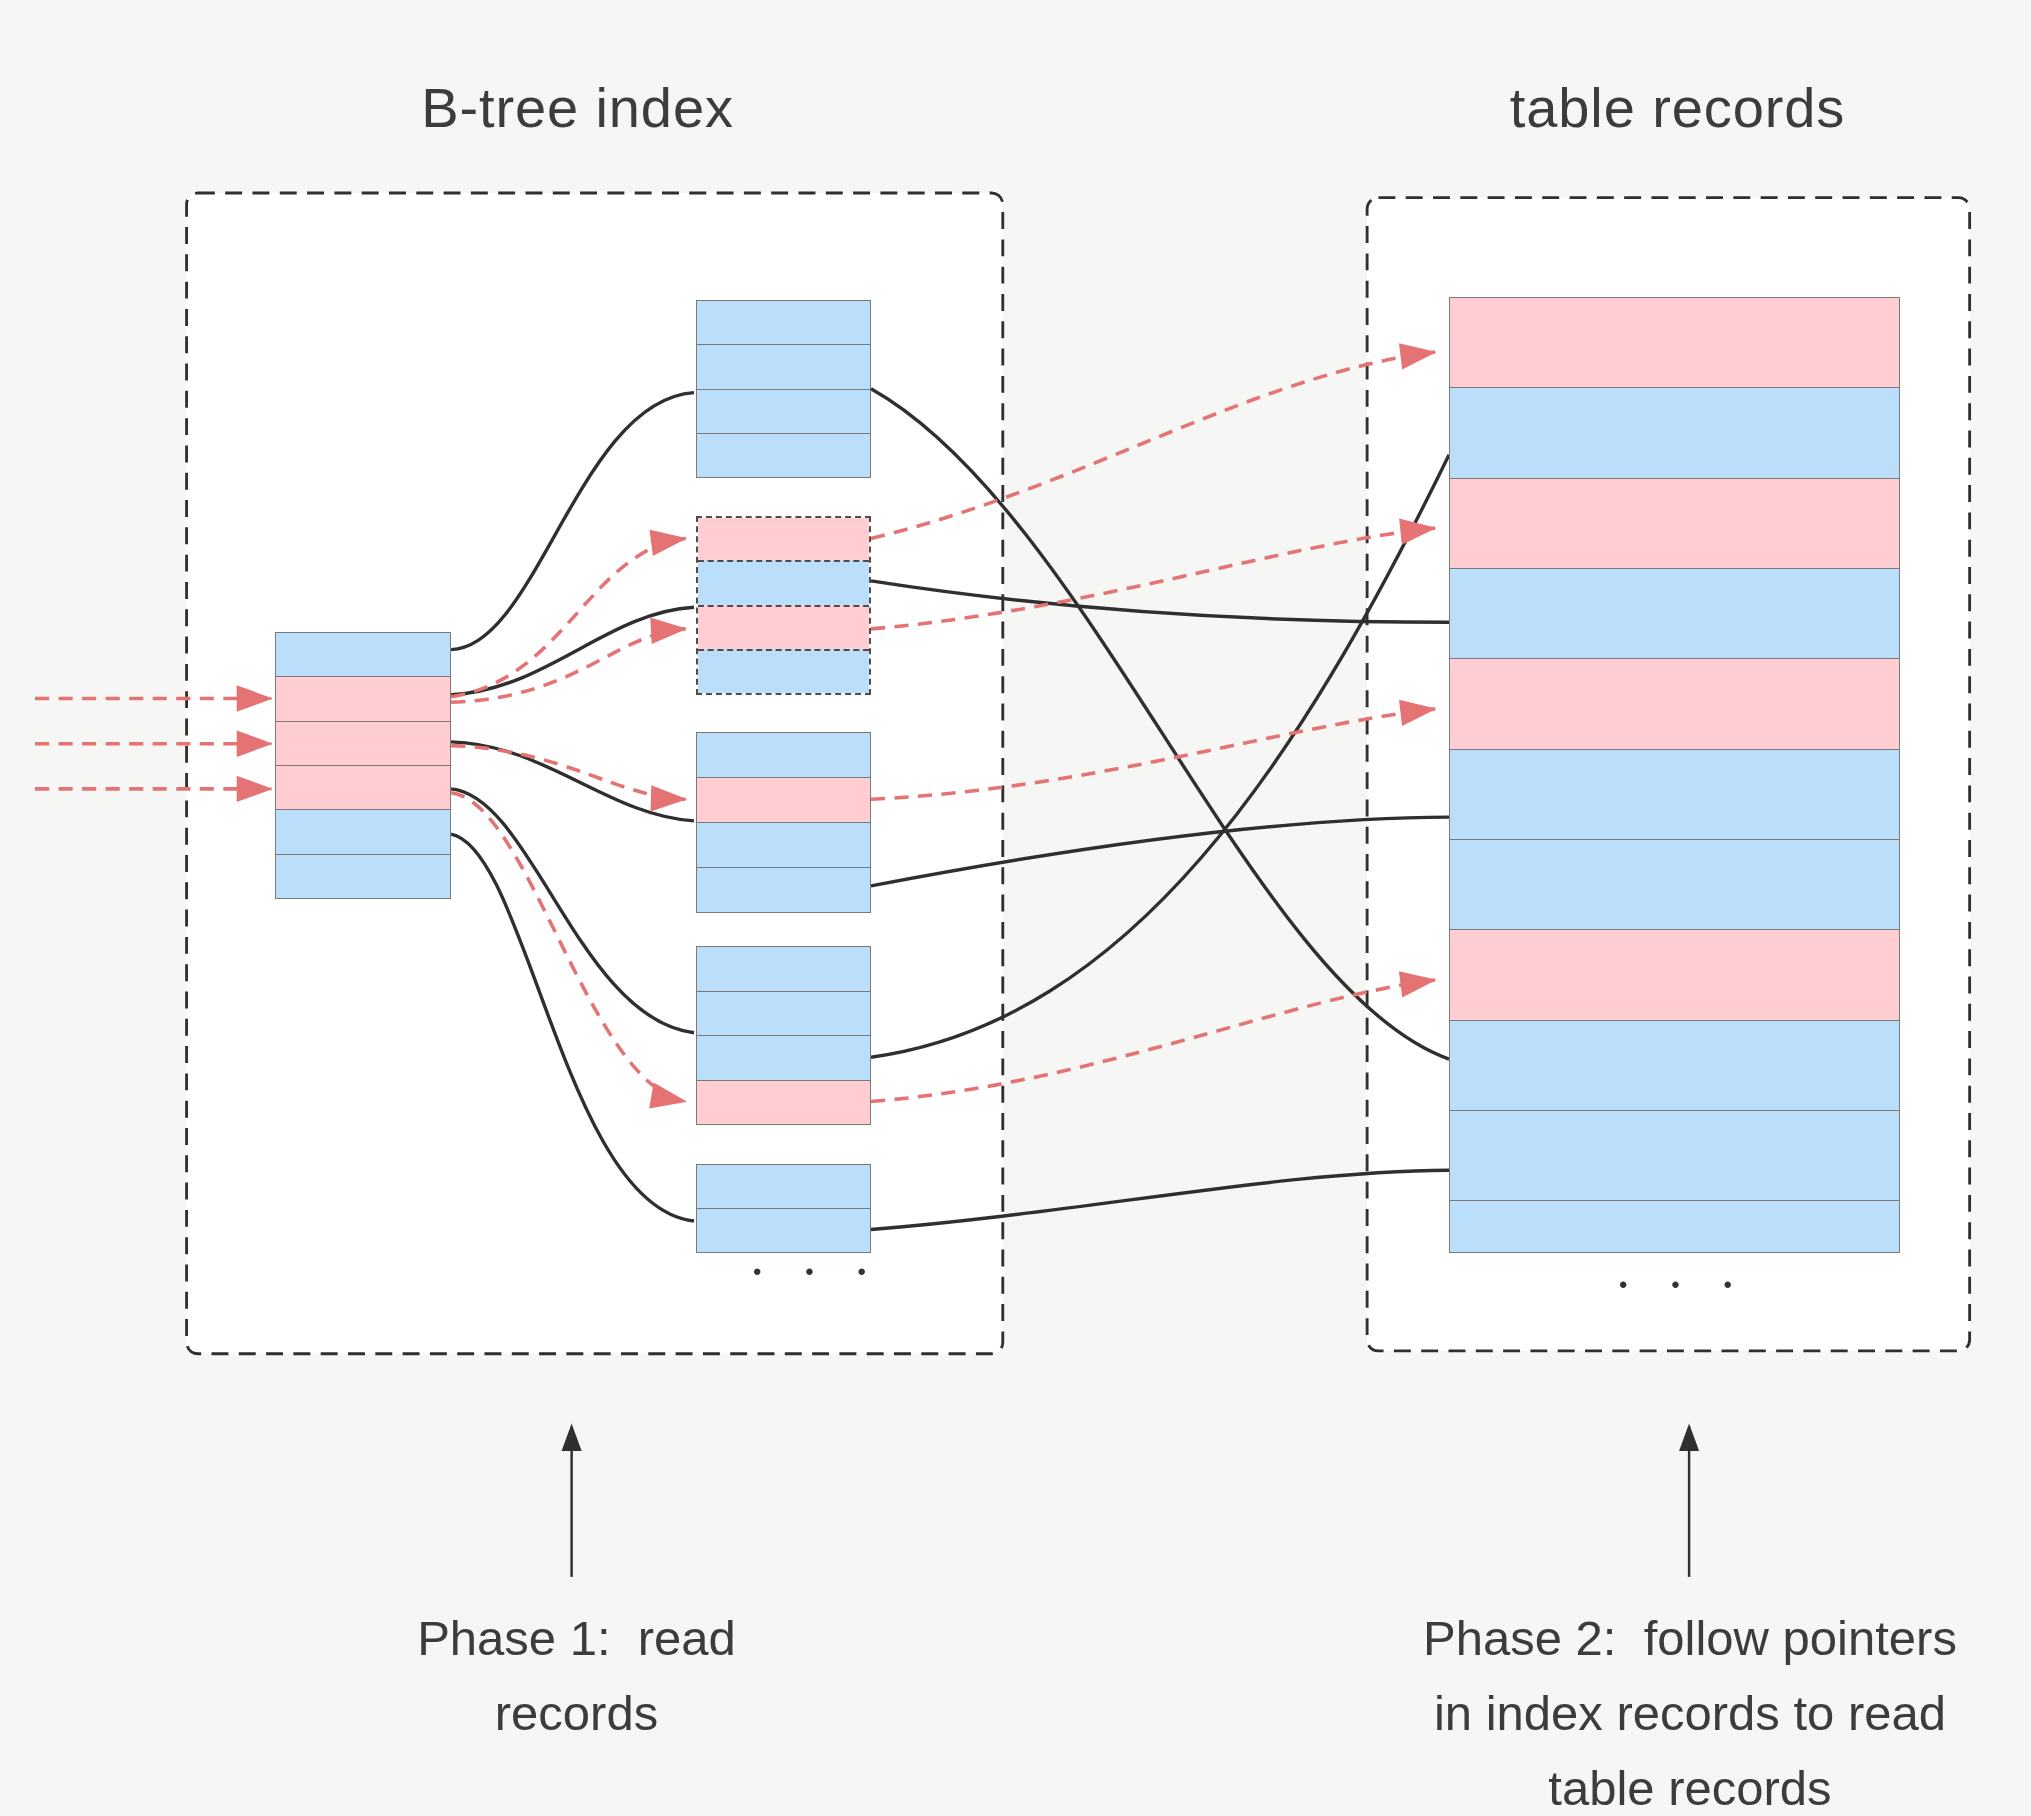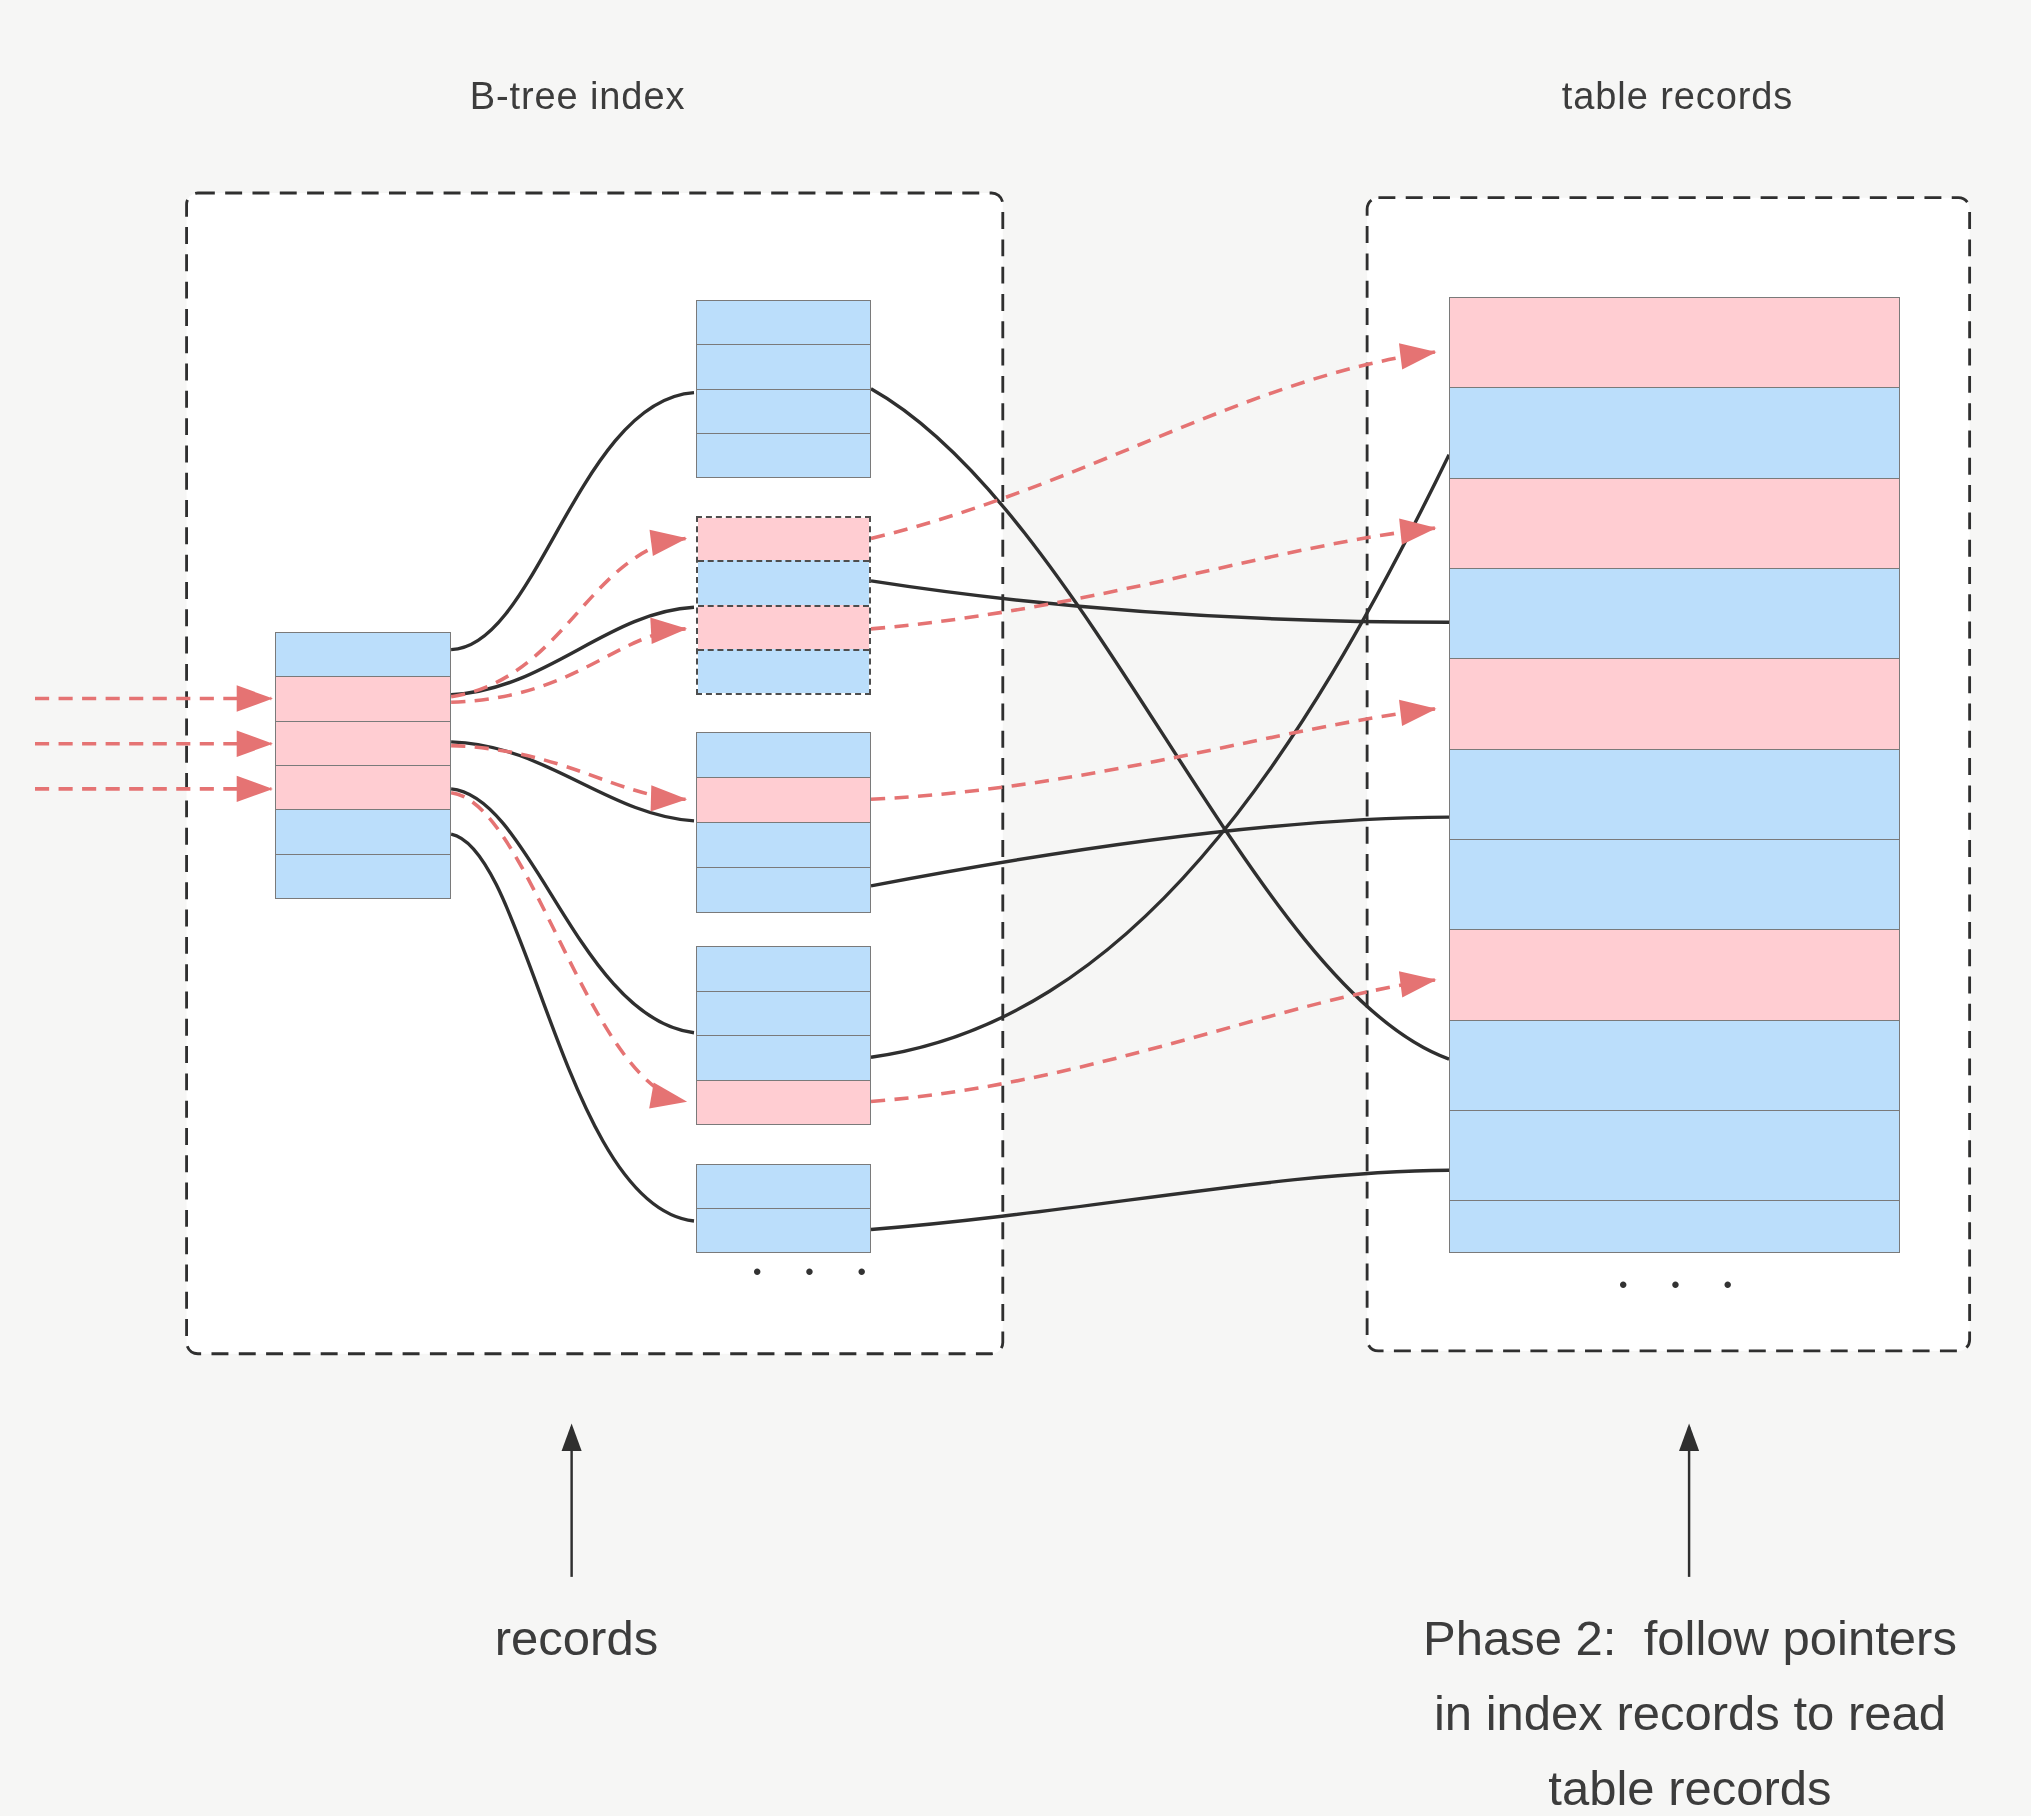--- a/index.html
+++ b/index.html
@@ -25,21 +25,21 @@
   .arrowhead-black{fill:var(--pointer-black);}
   .node{position:absolute;display:flex;flex-direction:column;box-sizing:border-box;border:1.9px solid var(--row-border);}
   .node .row{flex:1;border-top:1.9px solid var(--row-border);}
   .node .row:first-child{border-top:none;}
   .node.dashed{border:2.8px dashed #4d4d4d;}
   .node.dashed .row{border-top:2.8px dashed #4d4d4d;}
   .node.dashed .row:first-child{border-top:none;}
   .row.blue{background:var(--record-blue);}
   .row.pink{background:var(--record-pink);}
   .row.thin{flex:0.57;}
-  .diagram-title{position:absolute;width:659px;text-align:center;font-size:38px;color:var(--text);letter-spacing:0.9px;}
+  .diagram-title{position:absolute;width:659px;text-align:center;font-size:56px;color:var(--text);letter-spacing:0.9px;}
   .caption{position:absolute;text-align:center;font-size:49px;line-height:75px;color:var(--text);}
   .caption .caption-line{white-space:pre;}
   .ellipsis{position:absolute;width:282px;text-align:center;font-size:22.6px;font-weight:bold;letter-spacing:19px;color:#333;}
 </style>
 </head>
 <body>
 
 <div class="canvas">
 
   <svg class="layer" viewBox="0 0 2157 1929" width="2031" height="1816">
@@ -136,20 +136,21 @@
       <div class="row pink"></div>
       <div class="row blue"></div>
       <div class="row blue"></div>
       <div class="row blue thin"></div>
     </div>
 
   <div class="ellipsis" style="left:678px;top:1259px;">• • •</div>
   <div class="ellipsis" style="left:1544px;top:1272px;">• • •</div>
 
   <div class="caption" style="left:247px;top:1601px;width:659px;">
+    <div class="caption-line">Phase 1:  read</div>
     <div class="caption-line">records</div>
   </div>
   <div class="caption" style="left:1337px;top:1601px;width:706px;">
     <div class="caption-line">Phase 2:  follow pointers</div>
     <div class="caption-line">in index records to read</div>
     <div class="caption-line">table records</div>
   </div>
 
 </div>
 

